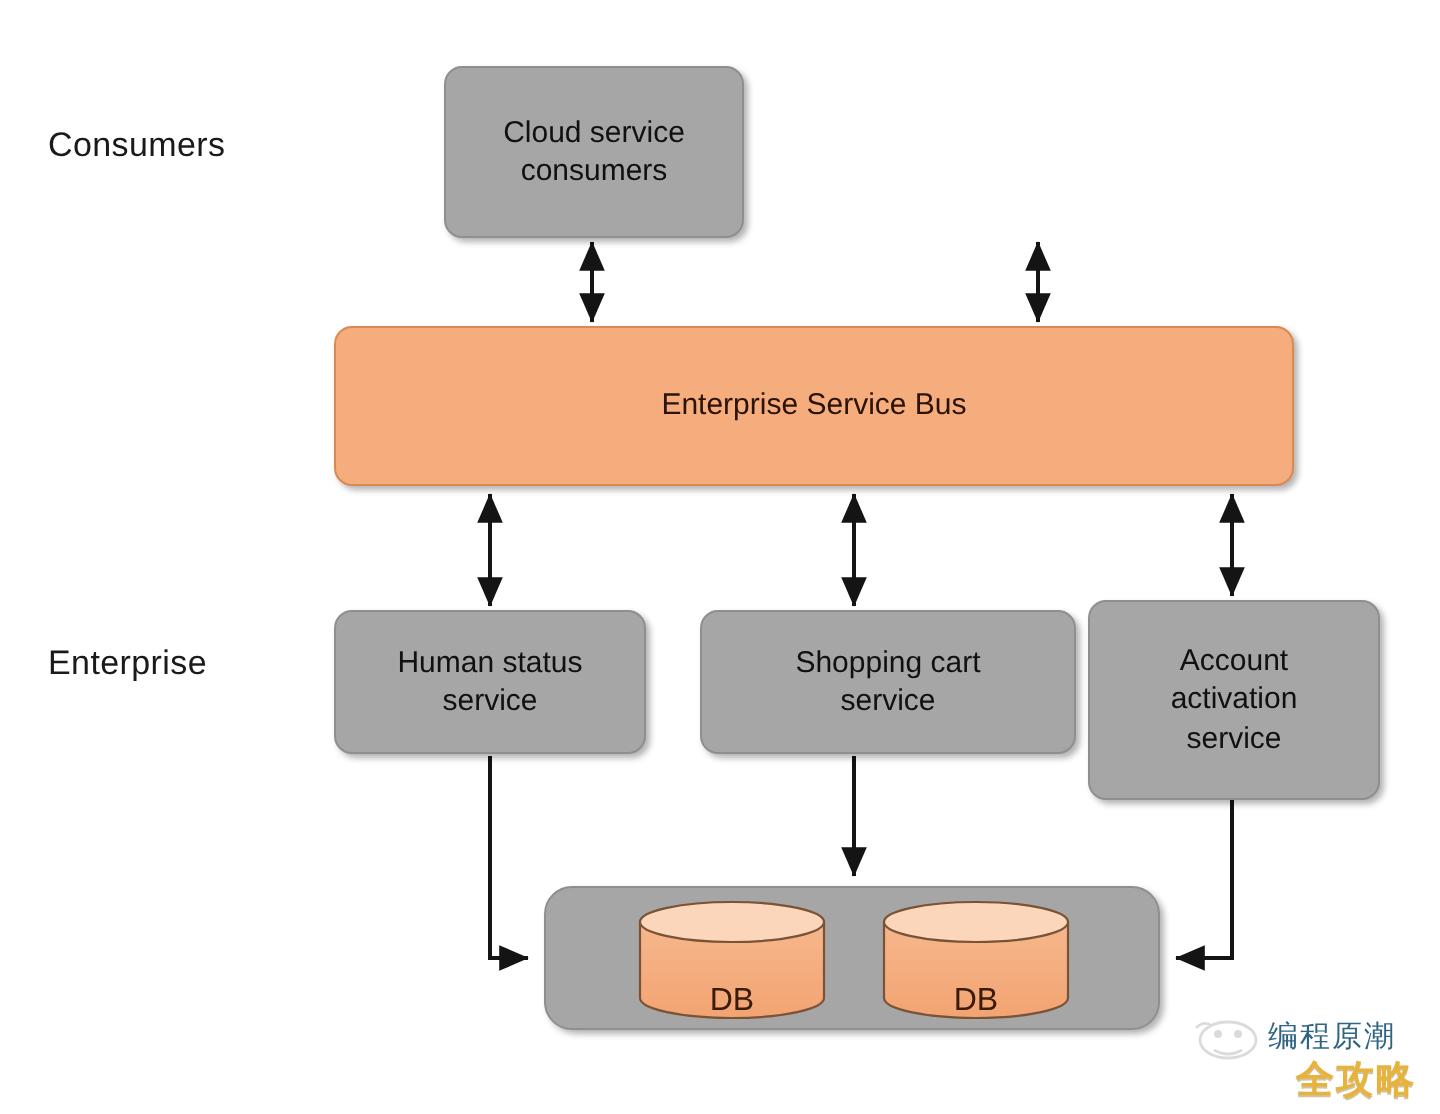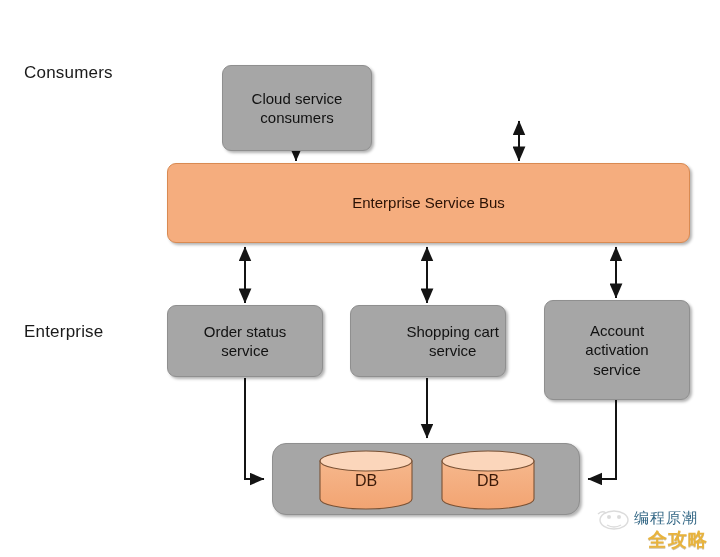--- a/index.html
+++ b/index.html
@@ -60,20 +60,21 @@
     position: absolute;
   }
   .cyl-label {
     position: absolute;
     width: 100%;
     text-align: center;
     font-size: 16px;
     color: #3b1a08;
     font-family: "Liberation Sans", sans-serif;
     pointer-events: none;
+    margin-top: 20px;
   }
   svg.edges {
     position: absolute;
     left: 0; top: 0;
     width: 720px;
     height: 557px;
     overflow: visible;
   }
   .watermark {
     position: absolute;
@@ -128,40 +129,40 @@
 
     <line x1="616" y1="298" x2="616" y2="247" stroke="#141414" stroke-width="2" marker-end="url(#arrowEnd)" marker-start="url(#arrowStart)"></line>
 
     <polyline points="245,378 245,479 264,479" fill="none" stroke="#141414" stroke-width="2" marker-end="url(#arrowEnd)"></polyline>
 
     <line x1="427" y1="378" x2="427" y2="438" stroke="#141414" stroke-width="2" marker-end="url(#arrowEnd)"></line>
 
     <polyline points="616,383 616,479 588,479" fill="none" stroke="#141414" stroke-width="2" marker-end="url(#arrowEnd)"></polyline>
   </svg>
 
-  <div class="node gray" style="left:222px; top:33px; width:150px; height:86px;margin-top:32px;">
+  <div class="node gray" style="left:222px; top:33px; width:150px; height:86px;">
     <span>
       <span class="node-text">Cloud service</span>
       <span class="node-text">consumers</span>
     </span>
   </div>
 
 
-  <div class="node peach" style="left:167px; top:163px; width:523px; height:80px;">
+  <div class="node peach" style="left:167px; top:163px; width:480px; height:80px;">
     <span class="node-text">Enterprise Service Bus</span>
   </div>
 
   <div class="node gray" style="left:167px; top:305px; width:156px; height:72px;">
     <span>
-      <span class="node-text">Order status</span>
+      <span class="node-text">Human status</span>
       <span class="node-text">service</span>
     </span>
   </div>
 
-  <div class="node gray" style="left:350px; top:305px; width:156px; height:72px;justify-content:flex-end;">
+  <div class="node gray" style="left:350px; top:305px; width:188px; height:72px;">
     <span>
       <span class="node-text">Shopping cart</span>
       <span class="node-text">service</span>
     </span>
   </div>
 
   <div class="node gray" style="left:544px; top:300px; width:146px; height:100px;">
     <span>
       <span class="node-text">Account</span>
       <span class="node-text">activation</span>

